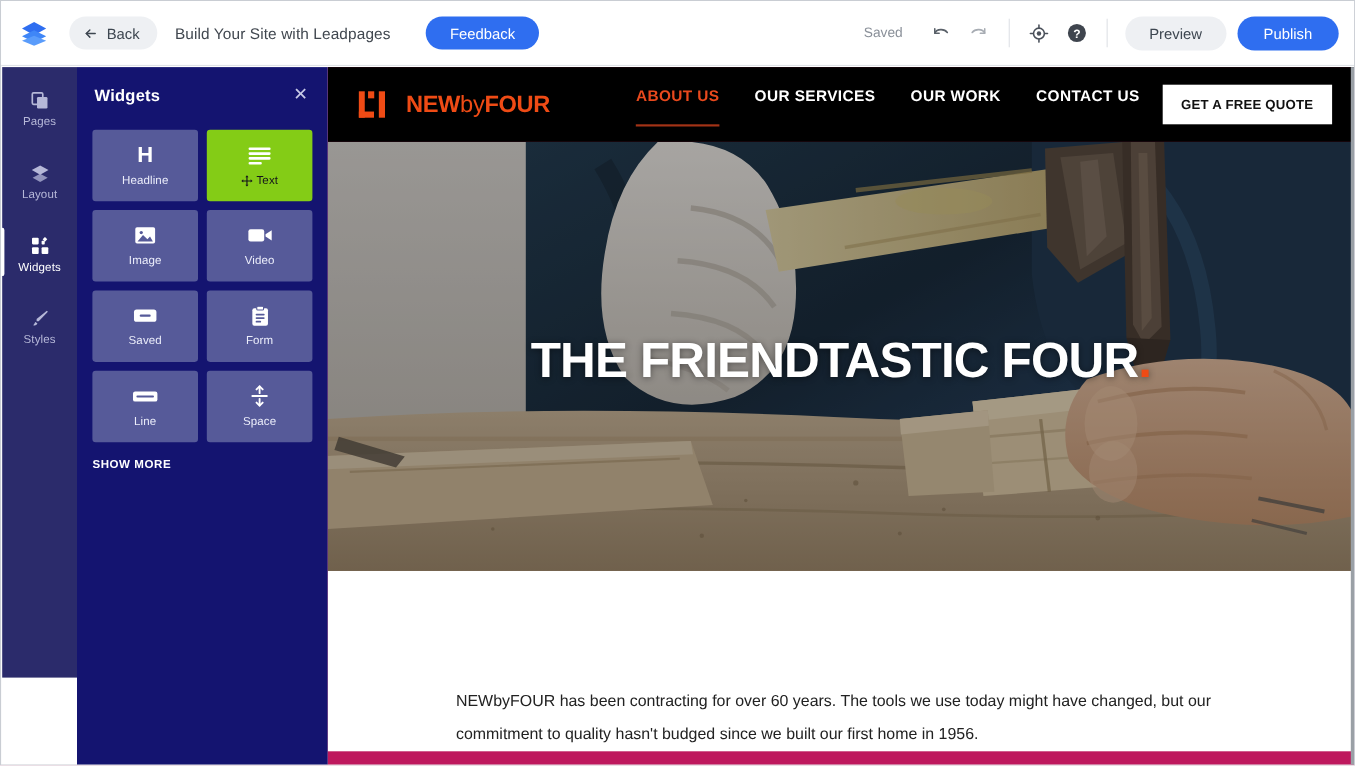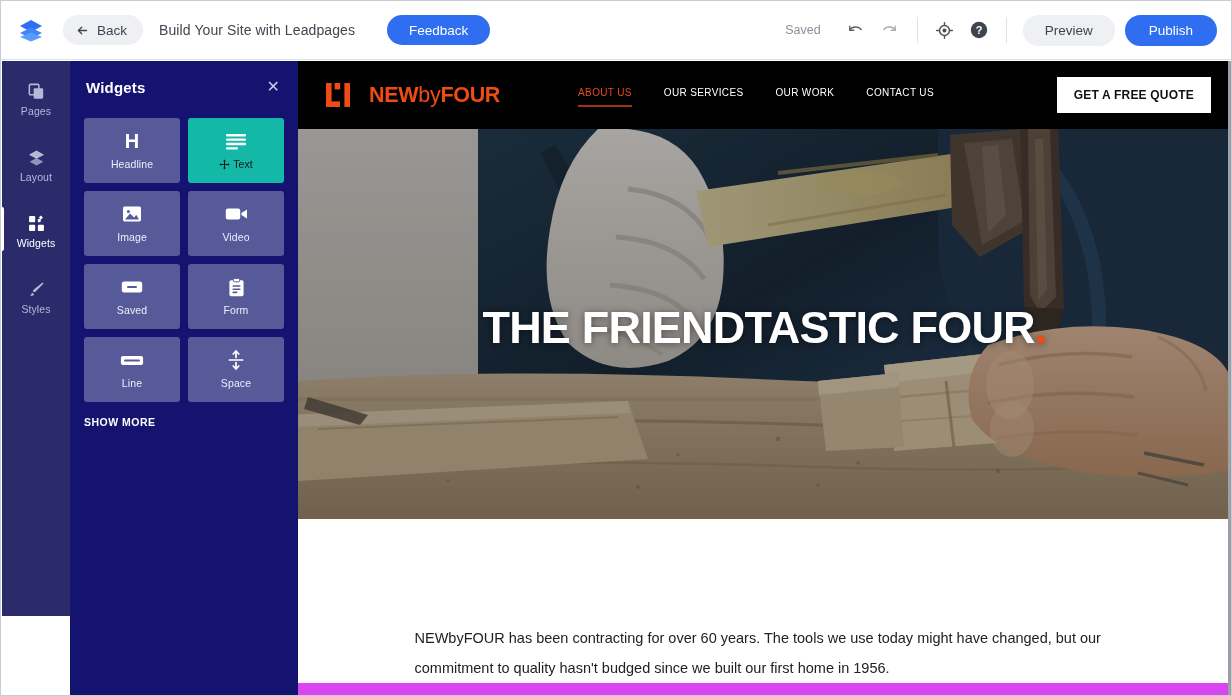--- a/index.html
+++ b/index.html
@@ -119,61 +119,61 @@
     display: grid; grid-template-columns: 1fr 1fr;
     gap: 8px; padding: 21px 14px 0 14px;
   }
   .widget-tile {
     height: 65px; border-radius: 3px;
     background: #565a99;
     display: flex; flex-direction: column;
     align-items: center; justify-content: center; gap: 7px;
     cursor: pointer;
   }
-  .widget-tile.hovered { background: #14b8a6; }
+  .widget-tile.hovered { background: #84cc16; }
   .widget-tile .w-icon { color: #ffffff; display:flex; align-items:center; justify-content:center; height: 20px;}
   .widget-tile .w-label {
     font-size: 10.5px; color: #eceefb; letter-spacing: .1px;
     display: flex; align-items: center; gap: 3px;
   }
   .widget-tile.hovered .w-label { color: #15151c; }
   .headline-glyph { font-size: 20px; font-weight: 700; line-height: 1; color:#fff;}
   .show-more {
     margin: 14px 0 0 14px;
     font-size: 10.5px; font-weight: 700; letter-spacing: .5px;
     color: #ffffff; cursor: pointer; display: inline-block;
   }
 
   
   .canvas {
     position: absolute; left: 297px; top: 60px;
     width: 933px; height: 635px;
-    background: #d946ef; overflow: hidden;
+    background: #be185d; overflow: hidden;
   }
   .site-nav {
     height: 68px; background: #000000;
     display: flex; align-items: center;
     padding: 0 0 0 28px;
   }
   .site-logo { display: flex; align-items: center; gap: 9px; }
   .logo-mark { display: block; }
   .logo-text {
     font-size: 21.5px; font-weight: 800; color: #ef4b15;
     letter-spacing: -0.3px; white-space: nowrap;
   }
   .logo-text .lw { font-weight: 400; }
   .nav-links {
     margin-left: 78px;
     display: flex; align-items: center; gap: 32px;
   }
   .nav-link {
     position: relative;
-    font-size: 10px; font-weight: 400; letter-spacing: .35px;
+    font-size: 14px; font-weight: 700; letter-spacing: .35px;
     color: #ffffff; cursor: pointer; white-space: nowrap;
-    padding: 3px 0 9px;
+    padding: 3px 0 20px;
   }
   .nav-link.active { color: #e8491d; }
   .nav-link.active::after {
     content:""; position: absolute; left: 0; right: 0; bottom: 0;
     height: 2px; background: #a33316;
   }
   .quote-btn {
     margin-left: auto; margin-right: 20px;
     background: #ffffff; border: none;
     padding: 11px 17px;

